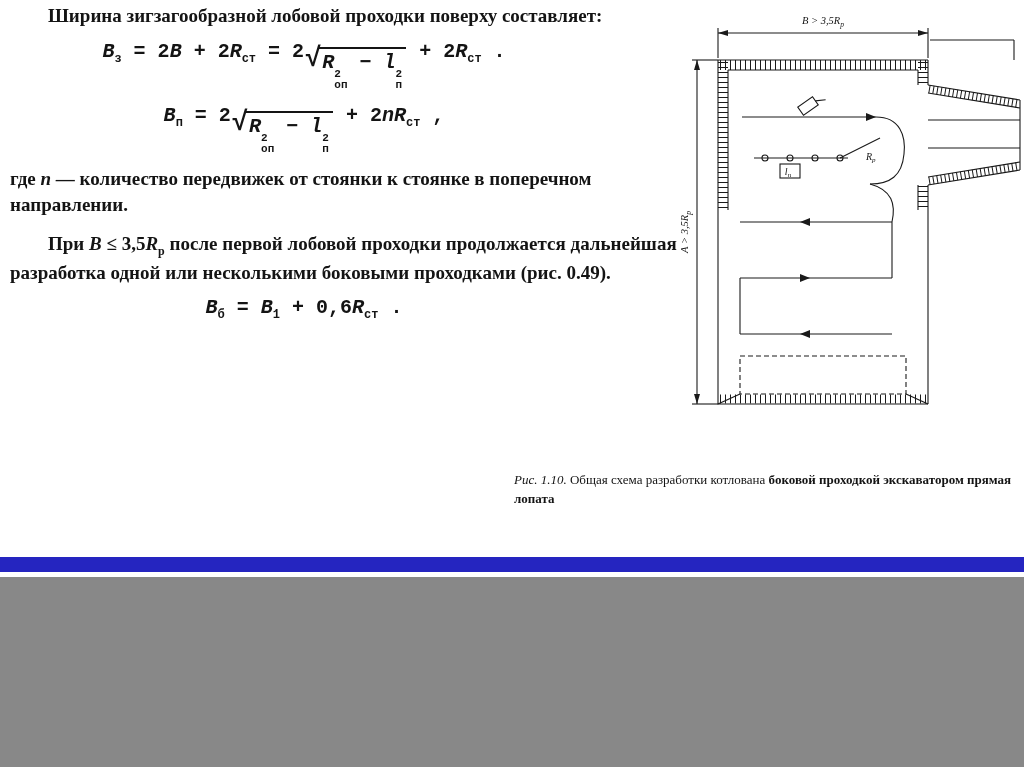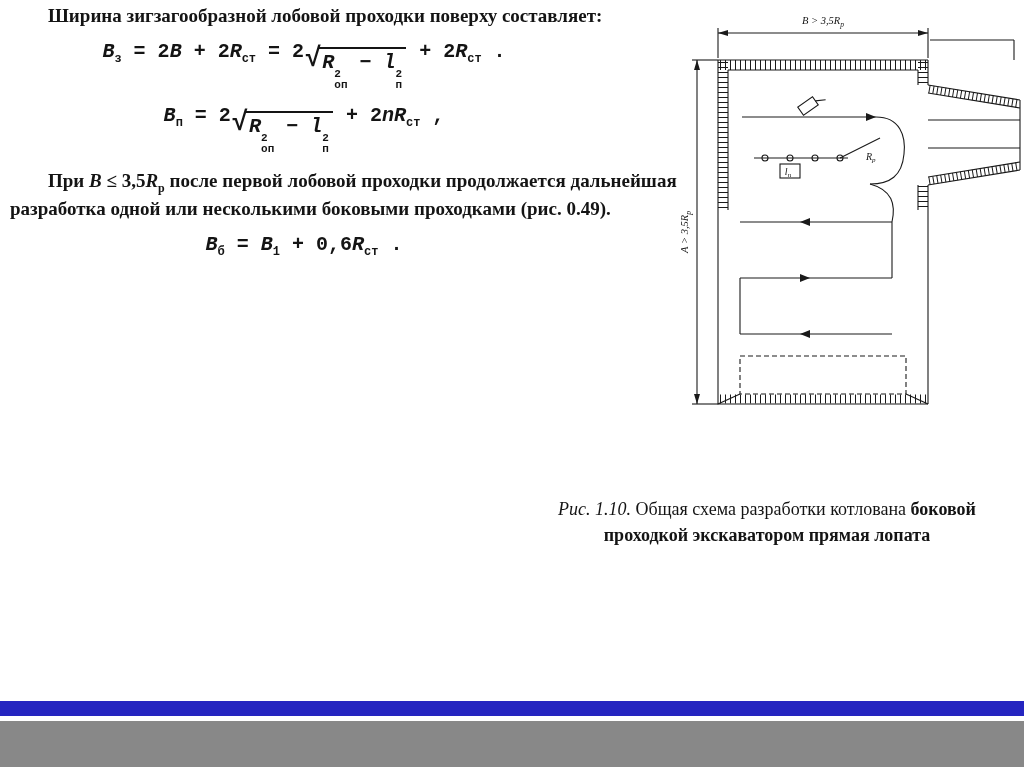--- a/index.html
+++ b/index.html
@@ -1,17 +1,17 @@
 <!DOCTYPE html>
 <html><head>
 <meta charset="utf-8">
 <style>
   html,body { margin:0; padding:0; background:#888; }
   .page {
-    position:relative; width:1024px; height:721px; background:#ffffff;
+    position:relative; width:1024px; height:577px; background:#ffffff;
     overflow:hidden; font-family:"Liberation Serif", serif; color:#141414;
   }
   
   .text-col {
     position:absolute; left:10px; top:3px; width:668px;
     font-size:19px; line-height:1.4; font-weight:700; color:#141414;
   }
   .para { margin:0; }
   .para.indent { text-indent:38px; }
   .para.gap { margin-top:12px; }
@@ -27,22 +27,22 @@
     font-size:11px; line-height:1.05; vertical-align:-9px; font-style:normal;
   }
   .sqrt { display:inline-flex; align-items:flex-start; vertical-align:-9px; margin:0 1px; }
   .sqrt .sign { font-style:normal; font-size:27px; line-height:0.9; margin-right:-2px; }
   .sqrt .rad { border-top:2px solid #141414; padding:0 4px 0 3px; }
   
   .diagram { position:absolute; left:680px; top:8px; width:344px; height:455px; }
   .diagram svg text { font-family:"Liberation Serif", serif; }
   
   .caption {
-    position:absolute; left:514px; top:496px; width:506px;
-    font-size:18px; line-height:1.45; text-align:center; color:#141414;
+    position:absolute; left:514px; top:471px; width:506px;
+    font-size:13px; line-height:1.45; text-align:left; color:#141414;
   }
   .cap-fig { font-style:italic; }
   .cap-bold { font-weight:700; }
   
   .footer-bar { position:absolute; left:0; bottom:5px; width:100%; height:15px; background:#2525c0; }
 </style>
 </head>
 <body>
 
 <div class="page">
@@ -68,20 +68,21 @@
           <span class="sign">√</span>
           <span class="rad"><span class="v">R</span><span class="ss">
               <span>2</span>
               <span>оп</span>
             </span><span> − </span><span class="v">l</span><span class="ss">
               <span>2</span>
               <span>п</span>
             </span></span>
         </span><span> + 2</span><span class="v">n</span><span class="v">R</span><sub class="rm">ст</sub><span> ,</span></div>
 
+    <p class="para"><span>где </span><span class="v">n</span><span> — количество передвижек от стоянки к стоянке в поперечном направлении.</span></p>
 
     <p class="para indent gap"><span>При </span><span class="v">B</span><span> ≤ 3,5</span><span class="v">R</span><sub class="rm">р</sub><span> после первой лобовой проходки продолжается дальнейшая разработка одной или несколькими боковыми проходками (рис. 0.49).</span></p>
 
 
     <div class="formula"><span class="v">B</span><sub class="rm">б</sub><span> = </span><span class="v">B</span><sub class="rm">1</sub><span> + 0,6</span><span class="v">R</span><sub class="rm">ст</sub><span> .</span></div>
 
   </div>
 
   <div class="diagram">
     <svg viewBox="0 0 344 455" width="344" height="455">

